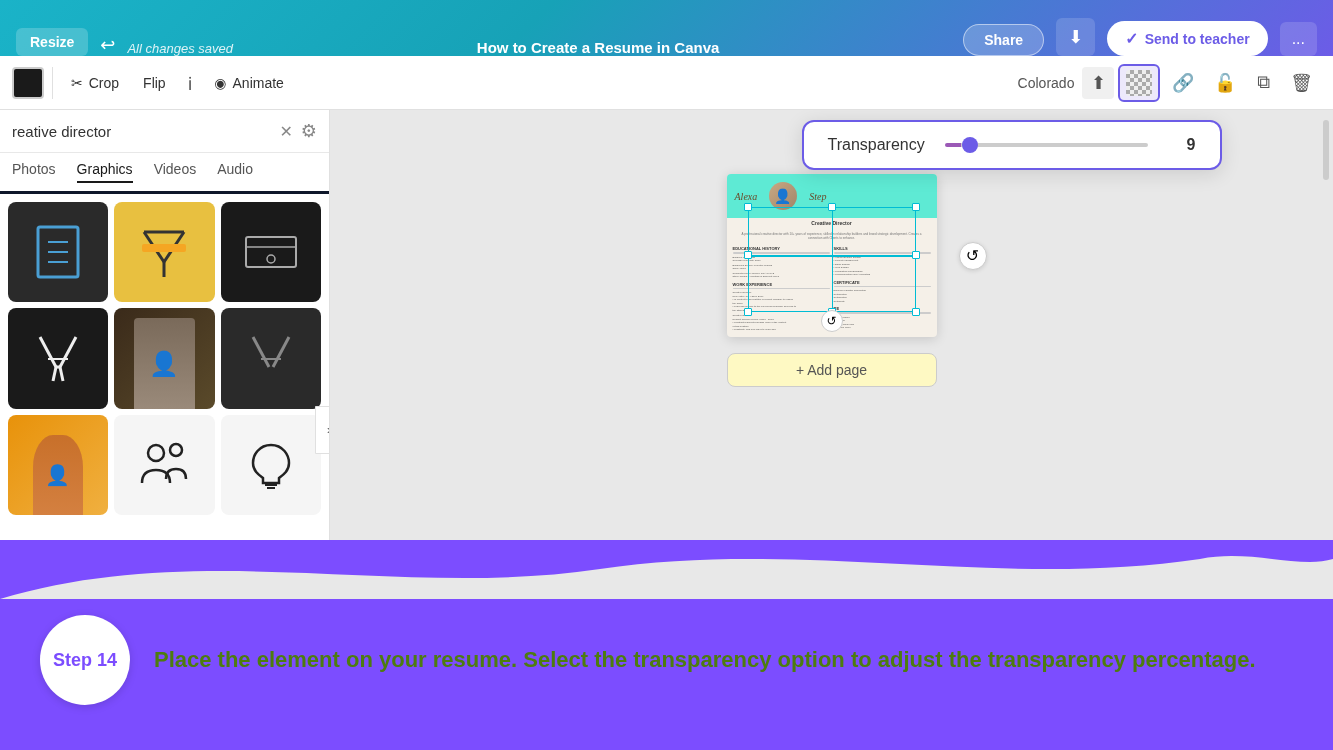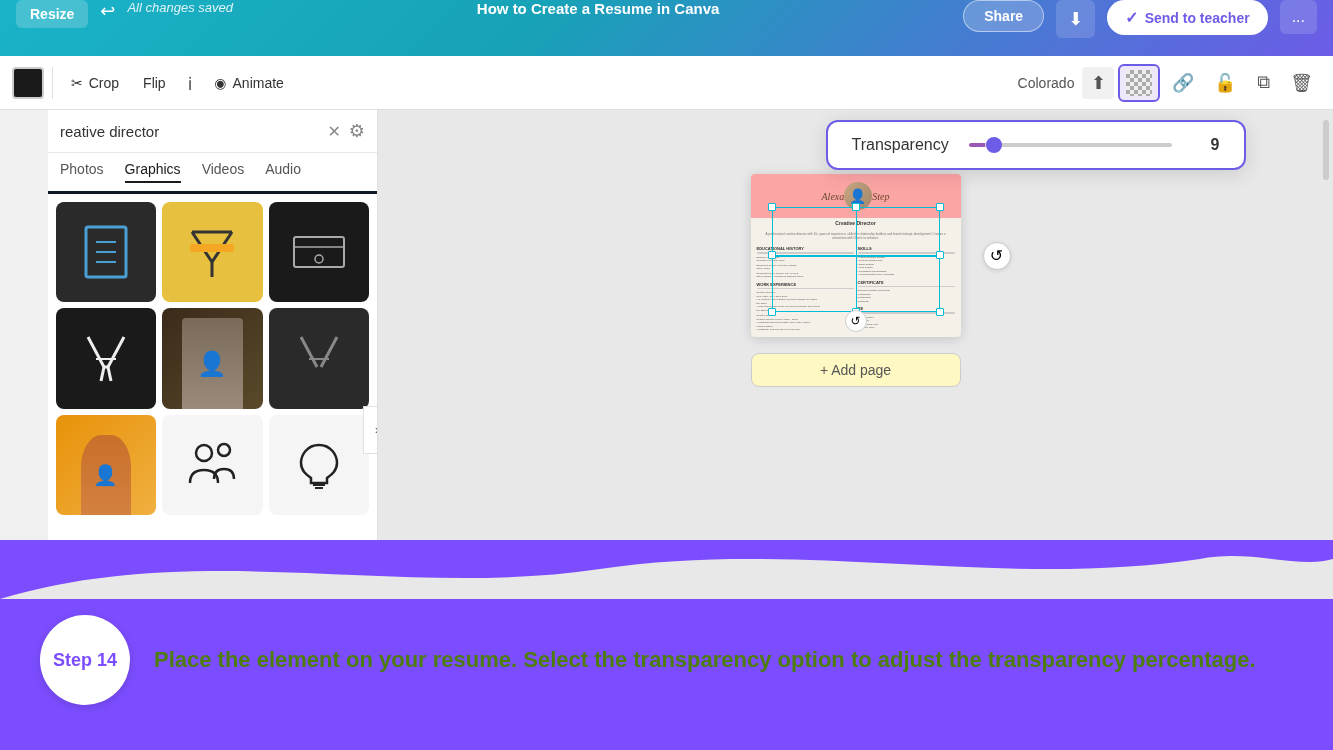--- a/index.html
+++ b/index.html
@@ -2,21 +2,21 @@
 <html><head>
   <meta charset="utf-8">
   <style>
     * { box-sizing: border-box; margin: 0; padding: 0; }
     body { width: 1333px; height: 750px; overflow: hidden; font-family: -apple-system, BlinkMacSystemFont, 'Segoe UI', sans-serif; background: #f0f0f0; }
 
     
     .header {
       width: 100%; height: 56px;
       background: linear-gradient(135deg, #1ab3c8 0%, #17a2b7 40%, #6c5ce7 100%);
-      display: flex; align-items: flex-start; padding: 0 16px; gap: 12px;
+      display: flex; align-items: flex-end; padding: 0 16px; gap: 12px;
       position: relative; z-index: 100;
     }
     .header-resize-btn {
       background: rgba(255,255,255,0.2); border: none; color: #fff;
       border-radius: 6px; padding: 6px 14px; font-size: 14px; font-weight: 600;
       cursor: pointer;
     }
     .header-undo-icon { color: #fff; font-size: 18px; cursor: pointer; }
     .header-saved { color: rgba(255,255,255,0.85); font-size: 13px; font-style: italic; }
     .header-title { flex: 1; text-align: center; color: #fff; font-size: 15px; font-weight: 600; }
@@ -77,21 +77,21 @@
       border-radius: 3px;
     }
     .toolbar-arrow-icon {
       width: 32px; height: 32px;
       background: #f0f0f0; border-radius: 4px;
       display: flex; align-items: center; justify-content: center;
       font-size: 18px; color: #555; cursor: pointer;
     }
 
     
-    .main { display: flex; height: calc(750px - 56px - 54px); margin-left: 48px; }
+    .main { display: flex; height: calc(750px - 56px - 54px); }
 
     
     .sidebar {
       width: 330px; min-width: 330px;
       background: #fff; border-right: 1px solid #e0e0e0;
       display: flex; flex-direction: column;
       overflow: hidden; position: relative;
     }
     .sidebar-search {
       padding: 10px 12px;
@@ -167,23 +167,23 @@
       font-size: 16px; font-weight: 600; color: #333;
       min-width: 28px; text-align: right;
     }
     .resume-card {
       width: 210px; background: #f5f0e8;
       border-radius: 4px; overflow: hidden;
       box-shadow: 0 2px 12px rgba(0,0,0,0.15);
       position: relative;
     }
     .resume-header-area {
-      background: #fca5a5; padding: 8px;
-      display: flex; align-items: center; justify-content: center;
-      gap: 0;
+      background: #5eead4; padding: 8px;
+      display: flex; align-items: center; 
+      gap: 12px;
     }
     .resume-photo {
       width: 28px; height: 28px; border-radius: 50%;
       background: linear-gradient(135deg, #c9a882, #a0856a);
       overflow: hidden; display: flex; align-items: center; justify-content: center;
     }
     .resume-title { font-size: 5px; font-weight: 700; color: #333; text-align: center; }
     .resume-subtitle { font-size: 3.5px; color: #666; text-align: center; padding: 0 8px; }
     .resume-body { padding: 4px 6px; }
     .resume-section-title { font-size: 4px; font-weight: 700; color: #333; margin: 3px 0 1px; text-transform: uppercase; }

